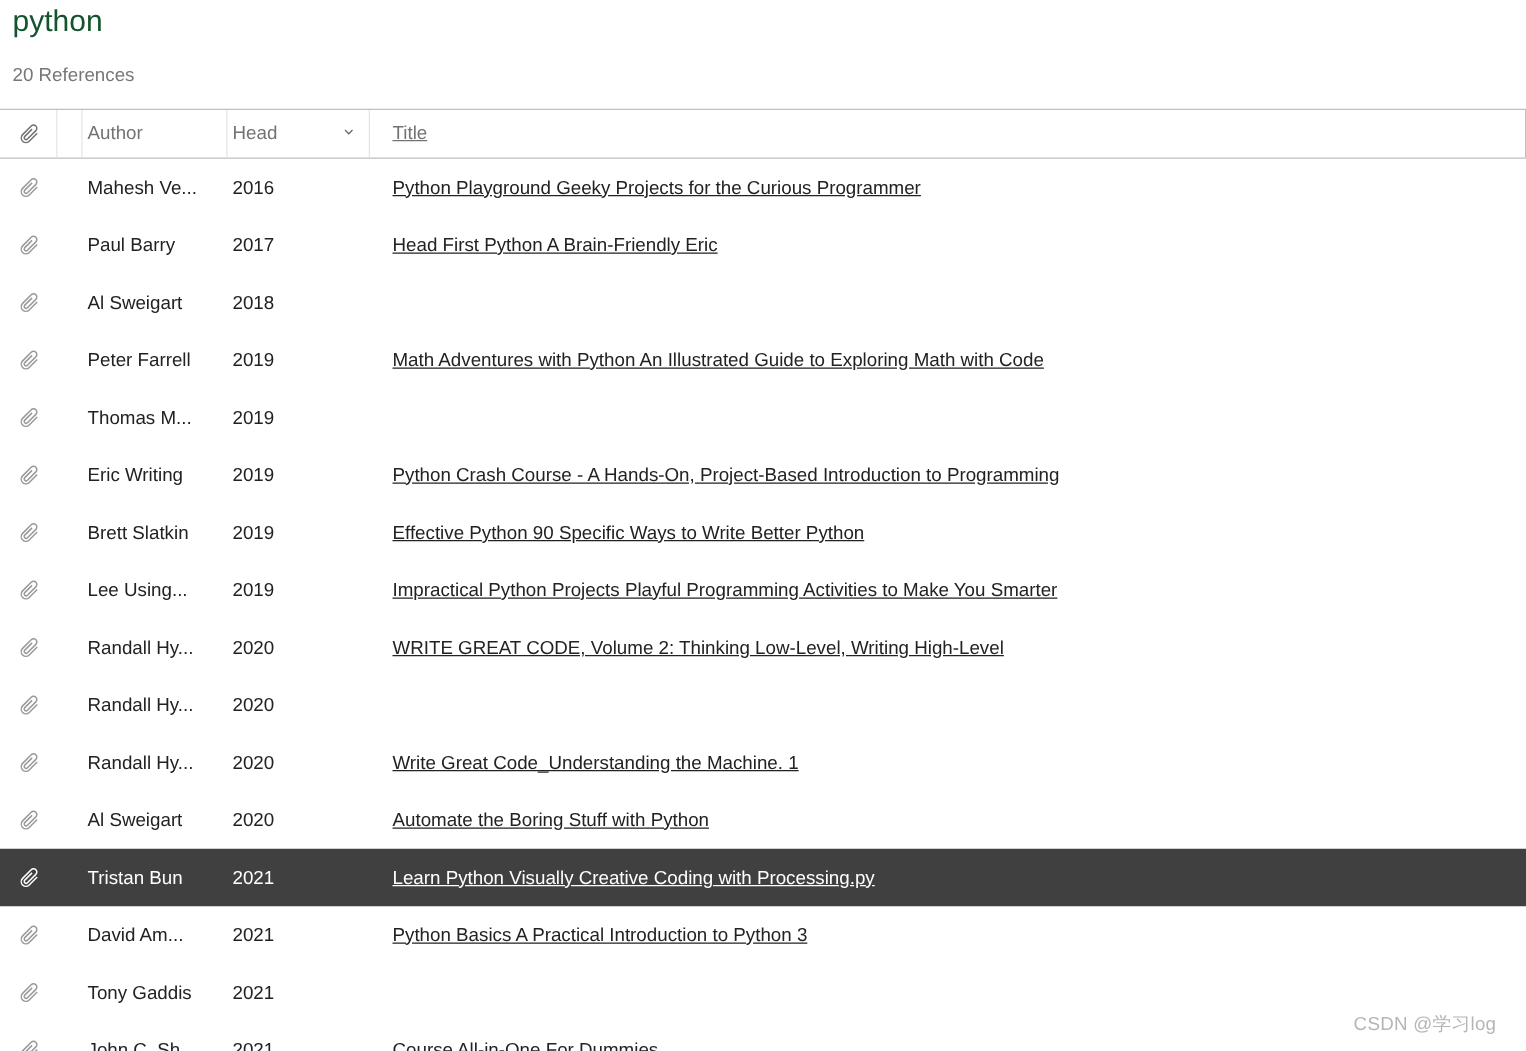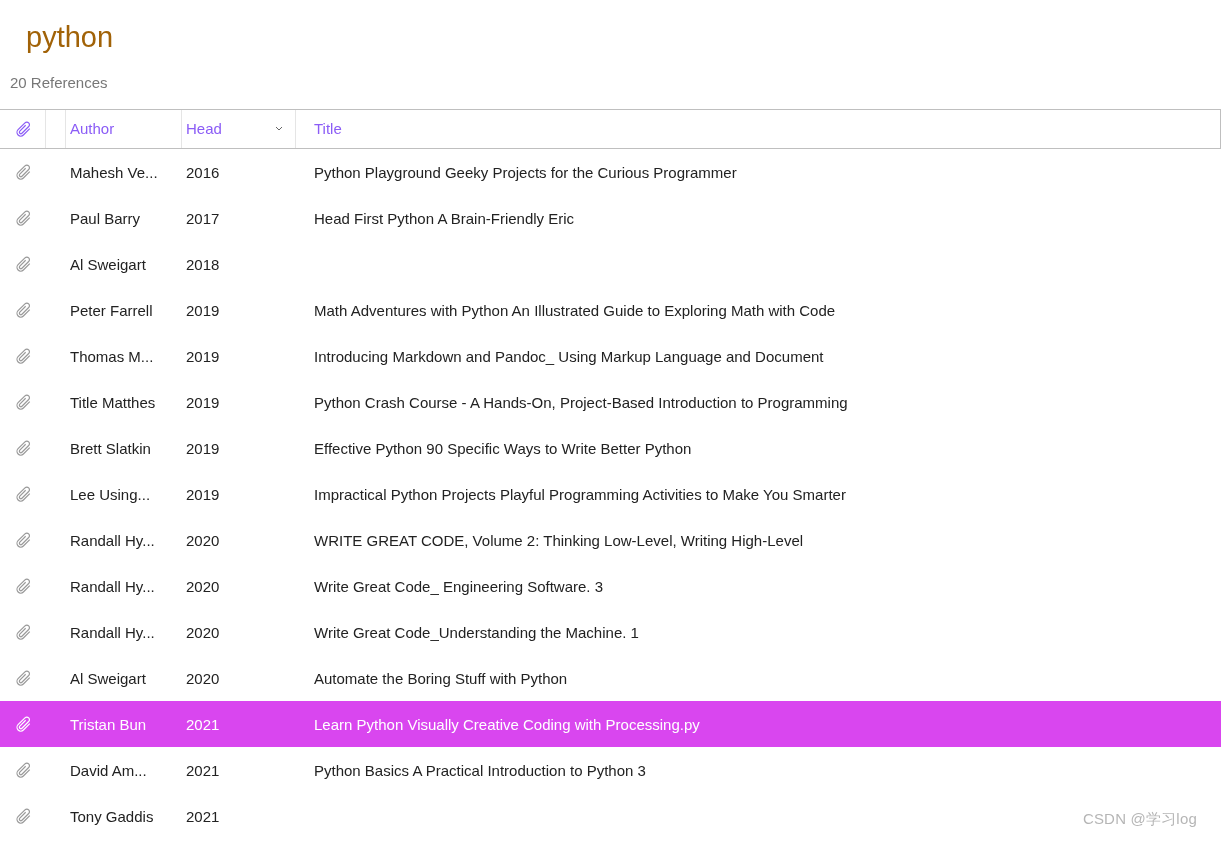--- a/index.html
+++ b/index.html
@@ -9,24 +9,24 @@
     font-family: "Segoe UI", Arial, sans-serif;
     font-size: 15px;
     color: #222;
     background: #fff;
     overflow: hidden;
   }
   .header {
     padding: 4px 10px 10px 10px;
   }
   .title {
-    font-size: 29px;
+    font-size: 24px;
     font-weight: 400;
-    color: #a16207;
-    margin: 16px;
+    color: #14532d;
+    margin: 0;
     line-height: 1.2;
   }
   .subtitle {
     font-size: 15px;
     color: #777;
     margin-top: 19px;
   }
   .table {
     width: 100%;
   }
@@ -36,21 +36,21 @@
     height: 46px;
     border-top: 1px solid transparent;
   }
   .header-row {
     height: 40px;
     border-top: 1px solid #bfbfbf;
     border-bottom: 1px solid #bfbfbf;
     margin-top: 8px;
   }
   .header-row .col-header {
-    color: #8b5cf6;
+    color: #737373;
     font-size: 15px;
     border-right: 1px solid #e5e5e5;
     height: 100%;
     display: flex;
     align-items: center;
     position: relative;
   }
   .header-row .col-header:last-child { border-right: 1px solid #bfbfbf; }
   .icon-col {
     width: 46px;
@@ -77,31 +77,32 @@
     flex: 0 0 114px;
     padding-left: 4px;
     position: relative;
   }
   .title-col {
     flex: 1 1 auto;
     padding-left: 18px;
     white-space: nowrap;
     overflow: hidden;
     text-overflow: ellipsis;
+    text-decoration: underline;
   }
   .sort-arrow {
     position: absolute;
     right: 10px;
     top: 50%;
     transform: translateY(-50%);
     color: #666;
   }
   .row.data-row + .row.data-row { }
   .row.selected {
-    background: #d946ef;
+    background: #404040;
     color: #fff;
   }
   .row.selected .icon-col { color: #fff; }
   .paperclip {
     width: 18px; height: 18px;
     stroke: currentColor;
     fill: none;
     stroke-width: 1.6;
   }
   .watermark {
@@ -193,30 +194,29 @@
       </div>
       <div class="row data-row">
         <div class="icon-col">
           <svg class="paperclip" viewBox="0 0 24 24">
             <path d="M21 11.5l-8.5 8.5a5 5 0 0 1-7.07-7.07l9.19-9.19a3.5 3.5 0 1 1 4.95 4.95L10.6 17.66a2 2 0 1 1-2.83-2.83l7.78-7.78"></path>
           </svg>
         </div>
         <div class="placeholder-col"></div>
         <div class="author-col">Thomas M...</div>
         <div class="year-col">2019</div>
-        <div class="title-col">Introducing Markdown and Pandoc_ Using Markup Language and Document</div>
-      </div>
-      <div class="row data-row">
-        <div class="icon-col">
-          <svg class="paperclip" viewBox="0 0 24 24">
-            <path d="M21 11.5l-8.5 8.5a5 5 0 0 1-7.07-7.07l9.19-9.19a3.5 3.5 0 1 1 4.95 4.95L10.6 17.66a2 2 0 1 1-2.83-2.83l7.78-7.78"></path>
-          </svg>
-        </div>
-        <div class="placeholder-col"></div>
-        <div class="author-col">Title Matthes</div>
+      </div>
+      <div class="row data-row">
+        <div class="icon-col">
+          <svg class="paperclip" viewBox="0 0 24 24">
+            <path d="M21 11.5l-8.5 8.5a5 5 0 0 1-7.07-7.07l9.19-9.19a3.5 3.5 0 1 1 4.95 4.95L10.6 17.66a2 2 0 1 1-2.83-2.83l7.78-7.78"></path>
+          </svg>
+        </div>
+        <div class="placeholder-col"></div>
+        <div class="author-col">Eric Writing</div>
         <div class="year-col">2019</div>
         <div class="title-col">Python Crash Course - A Hands-On, Project-Based Introduction to Programming</div>
       </div>
       <div class="row data-row">
         <div class="icon-col">
           <svg class="paperclip" viewBox="0 0 24 24">
             <path d="M21 11.5l-8.5 8.5a5 5 0 0 1-7.07-7.07l9.19-9.19a3.5 3.5 0 1 1 4.95 4.95L10.6 17.66a2 2 0 1 1-2.83-2.83l7.78-7.78"></path>
           </svg>
         </div>
         <div class="placeholder-col"></div>
@@ -248,21 +248,20 @@
       </div>
       <div class="row data-row">
         <div class="icon-col">
           <svg class="paperclip" viewBox="0 0 24 24">
             <path d="M21 11.5l-8.5 8.5a5 5 0 0 1-7.07-7.07l9.19-9.19a3.5 3.5 0 1 1 4.95 4.95L10.6 17.66a2 2 0 1 1-2.83-2.83l7.78-7.78"></path>
           </svg>
         </div>
         <div class="placeholder-col"></div>
         <div class="author-col">Randall Hy...</div>
         <div class="year-col">2020</div>
-        <div class="title-col">Write Great Code_ Engineering Software. 3</div>
       </div>
       <div class="row data-row">
         <div class="icon-col">
           <svg class="paperclip" viewBox="0 0 24 24">
             <path d="M21 11.5l-8.5 8.5a5 5 0 0 1-7.07-7.07l9.19-9.19a3.5 3.5 0 1 1 4.95 4.95L10.6 17.66a2 2 0 1 1-2.83-2.83l7.78-7.78"></path>
           </svg>
         </div>
         <div class="placeholder-col"></div>
         <div class="author-col">Randall Hy...</div>
         <div class="year-col">2020</div>

